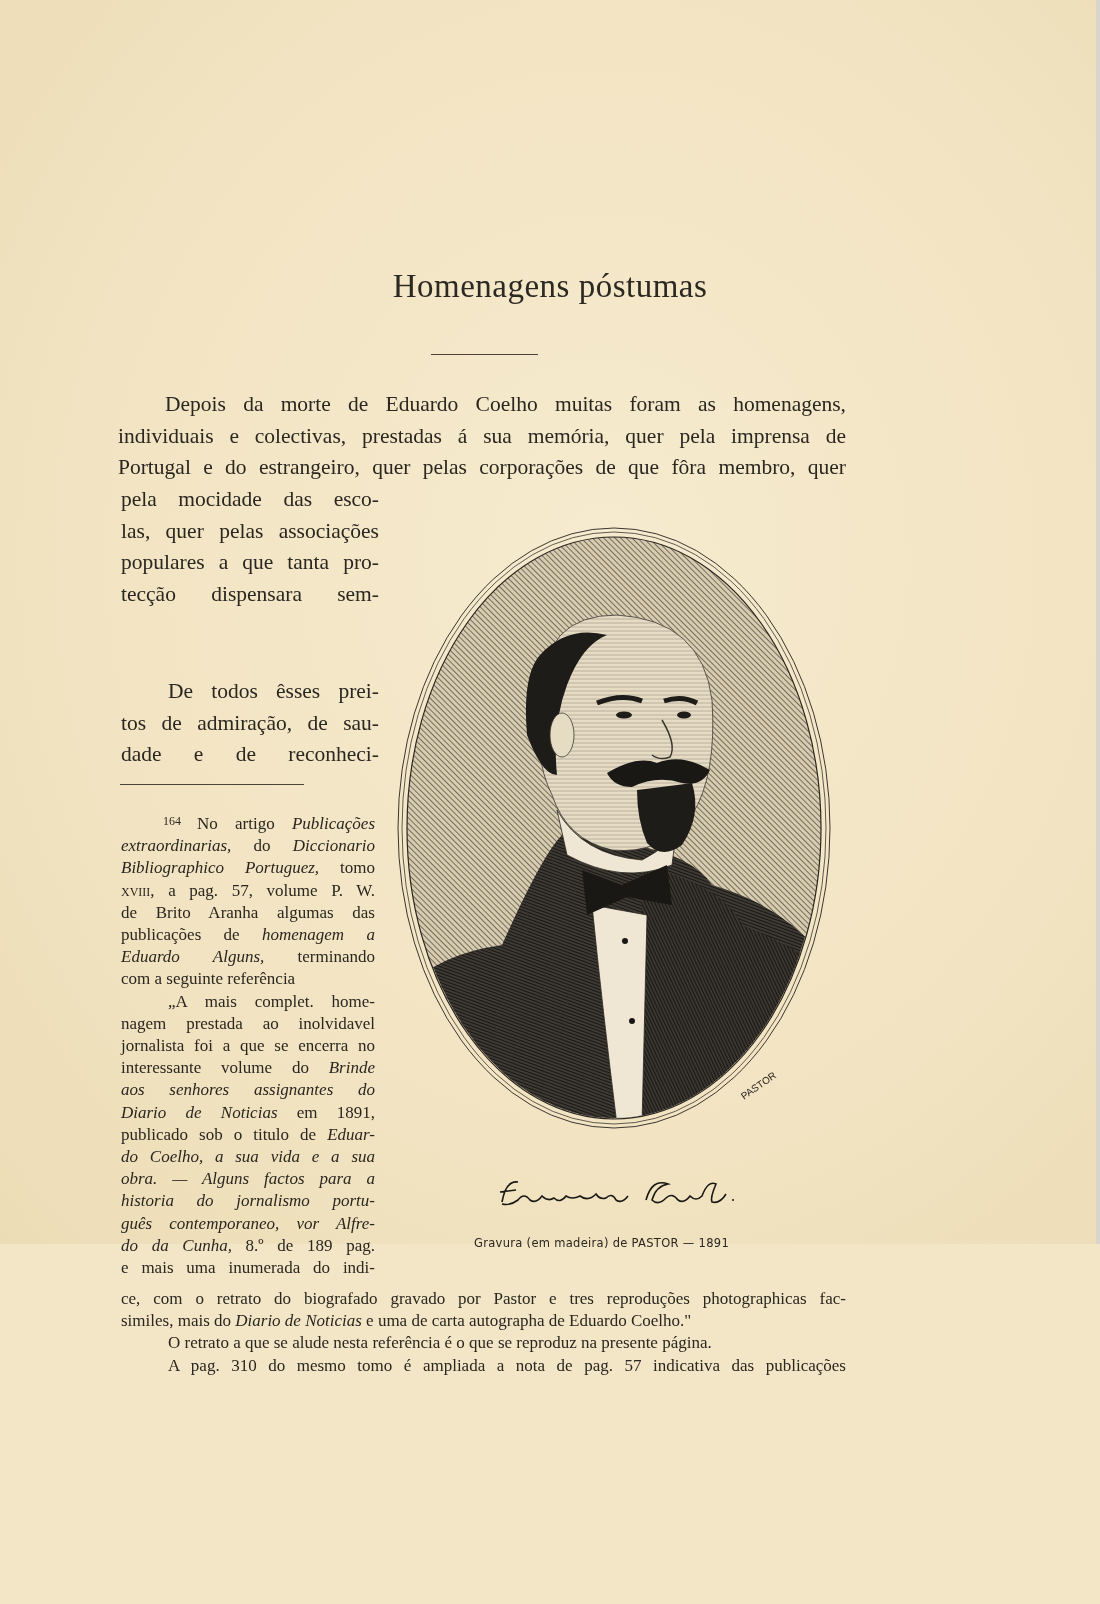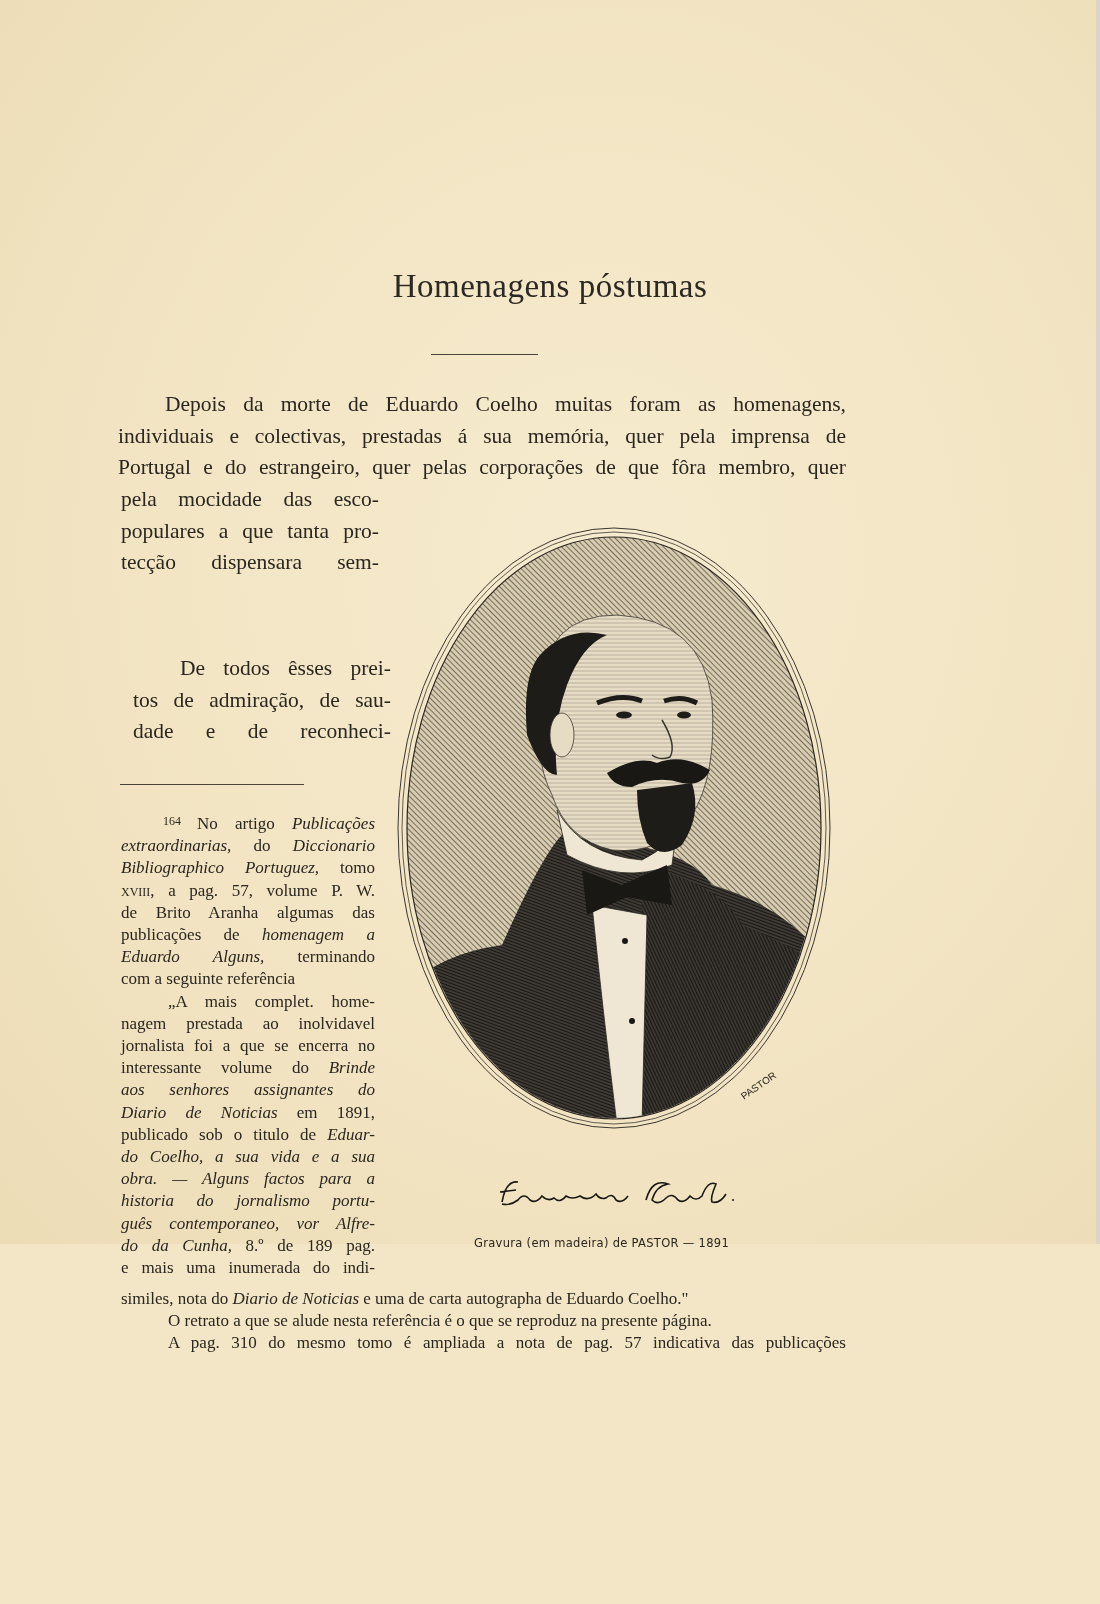--- a/index.html
+++ b/index.html
@@ -64,25 +64,26 @@
   <div class="title-rule"></div>
 
   <div class="para full" style="top:389px;">
     <span class="line" style="padding-left:47px;">Depois da morte de Eduardo Coelho muitas foram as homenagens,</span>
     <span class="line">individuais e colectivas, prestadas á sua memória, quer pela imprensa de</span>
     <span class="line">Portugal e do estrangeiro, quer pelas corporações de que fôra membro, quer</span>
   </div>
 
   <div class="para narrow" style="top:484px;">
     <span class="line">pela mocidade das esco-</span>
+    <span class="line">las, quer pelas associações</span>
     <span class="line">populares a que tanta pro-</span>
     <span class="line">tecção dispensara sem-</span>
   </div>
 
-  <div class="para narrow" style="top:653px;margin-left:12px;">
+  <div class="para narrow" style="top:676px;">
     <span class="line" style="padding-left:47px;">De todos êsses prei-</span>
     <span class="line">tos de admiração, de sau-</span>
     <span class="line">dade e de reconheci-</span>
   </div>
 
   <div class="fn-rule"></div>
 
   <div class="fn fn-left" style="top:810px;" id="fn-left">
       <span class="line" style="padding-left: 42px;"><span style="font-size: 12px; vertical-align: 4px;">164 </span><span>No artigo </span><i>Publicações</i></span>
       <span class="line"><i>extraordinarias,</i><span> do </span><i>Diccionario</i></span>
@@ -101,21 +102,22 @@
       <span class="line"><span>publicado sob o titulo de </span><i>Eduar-</i></span>
       <span class="line"><i>do Coelho, a sua vida e a sua</i></span>
       <span class="line"><i>obra. — Alguns factos para a</i></span>
       <span class="line"><i>historia do jornalismo portu-</i></span>
       <span class="line"><i>guês contemporaneo, vor Alfre-</i></span>
       <span class="line"><i>do da Cunha,</i><span> 8.º de 189 pag.</span></span>
       <span class="line"><span>e mais uma inumerada do indi-</span></span>
     </div>
 
   <div class="fn fn-full" style="top:1288px;" id="fn-full">
-      <span class="line last"><span>similes, nota do </span><i>Diario de Noticias</i><span> e uma de carta autographa de Eduardo Coelho."</span></span>
+      <span class="line"><span>ce, com o retrato do biografado gravado por Pastor e tres reproduções photographicas fac-</span></span>
+      <span class="line last"><span>similes, mais do </span><i>Diario de Noticias</i><span> e uma de carta autographa de Eduardo Coelho."</span></span>
       <span class="line last" style="padding-left: 47px;"><span>O retrato a que se alude nesta referência é o que se reproduz na presente página.</span></span>
       <span class="line" style="padding-left: 47px;"><span>A pag. 310 do mesmo tomo é ampliada a nota de pag. 57 indicativa das publicações</span></span>
     </div>
 
   <svg class="portrait" viewBox="0 0 445 614">
     <defs>
       <pattern id="hatchBg" width="4" height="4" patternUnits="userSpaceOnUse" patternTransform="rotate(-45)">
         <rect width="4" height="4" fill="#d8ccb0"></rect>
         <line x1="0" y1="0" x2="0" y2="4" stroke="#5a5448" stroke-width="1.6"></line>
       </pattern>

